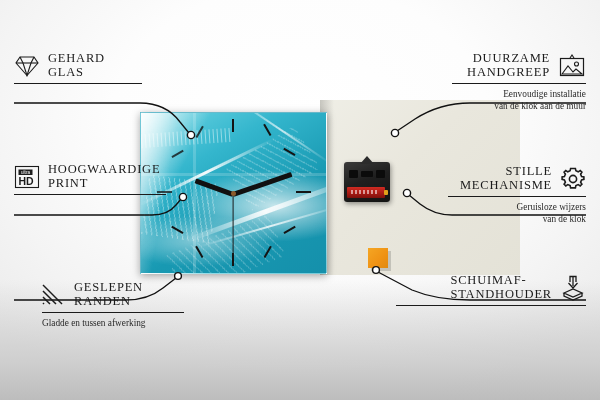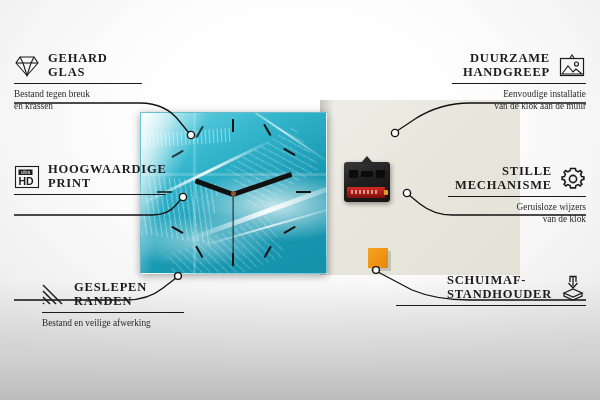--- a/index.html
+++ b/index.html
@@ -83,21 +83,21 @@
     position:absolute;left:228px;top:148px;width:20px;height:20px;
     background:linear-gradient(135deg,#f5a623 0%,#ef9214 60%,#e08a10 100%);
     box-shadow:3px 3px 0 rgba(150,150,145,.45);
   }
 
   
   .feat{position:absolute;}
   .head{display:flex;align-items:center;gap:8px;}
   .head.right{justify-content:flex-end;}
   .title{
-    font-family:"Liberation Serif", serif;font-weight:bold;
+    font-family:"Liberation Serif", serif;font-weight:normal;
     font-size:12.5px;line-height:13.5px;letter-spacing:.8px;color:#1b1b1b;
     text-transform:uppercase;white-space:pre-line;
   }
   .rule{height:1.4px;background:#1b1b1b;margin:4px 0 5px 0;}
   .desc{
     font-family:"Liberation Serif", serif;font-size:9.3px;line-height:11.3px;
     color:#2a2a2a;white-space:pre-line;
   }
   .desc.right{text-align:right;}
   .ic{flex:0 0 auto;display:block;}
@@ -179,22 +179,20 @@
         <g fill="none" stroke="#1b1b1b" stroke-width="1.1">
           <path d="M2,8 L13,20.5 L24,8 L20,2 L6,2 Z"></path>
           <path d="M2,8 L24,8"></path>
             <path d="M6,2 L9,8 L13,20.5 L17,8 L20,2"></path>
         </g>
       </svg>
       <div class="title">GEHARD
 GLAS</div>
     </div>
     <div class="rule"></div>
-    <div class="desc">Bestand tegen breuk
-en krassen</div>
   </div>
 
   <div class="feat" style="left:14px;top:163px;width:152px;">
     <div class="head">
       <svg class="ic" width="26" height="24" viewBox="0 0 26 24">
         <rect x="1.5" y="1.5" width="23" height="21" fill="none" stroke="#1b1b1b" stroke-width="1.1"></rect>
         <rect x="4.5" y="4.5" width="14" height="5.5" fill="#1b1b1b"></rect>
         <text x="11.5" y="9" font-family="Liberation Sans, sans-serif" font-size="4.6" fill="#fff" text-anchor="middle">ultra</text>
         <text x="12" y="19.5" font-family="Liberation Sans, sans-serif" font-size="10.5" font-weight="bold" fill="#1b1b1b" text-anchor="middle">HD</text>
       </svg>
@@ -211,21 +209,21 @@
           <path d="M1,1 L20,20"></path>
             <path d="M1,7 L14,20"></path>
             <path d="M1,13 L8,20"></path>
             <path d="M1,19 L2,20"></path>
         </g>
       </svg>
       <div class="title">GESLEPEN
 RANDEN</div>
     </div>
     <div class="rule"></div>
-    <div class="desc">Bestand en veilige afwerking</div>
+    <div class="desc">Gladde en tussen afwerking</div>
   </div>
 
   <div class="feat" style="left:452px;top:52px;width:134px;">
     <div class="head right">
       <div class="title" style="text-align:right;">DUURZAME
 HANDGREEP</div>
       <svg class="ic" width="28" height="24" viewBox="0 0 28 24">
         <path d="M12,4 L14,1 L16,4" fill="none" stroke="#1b1b1b" stroke-width="1.1"></path>
         <rect x="2.5" y="4.5" width="23" height="17" fill="none" stroke="#1b1b1b" stroke-width="1.2"></rect>
         <circle cx="18.5" cy="10" r="2" fill="none" stroke="#1b1b1b" stroke-width="1.1"></circle>

